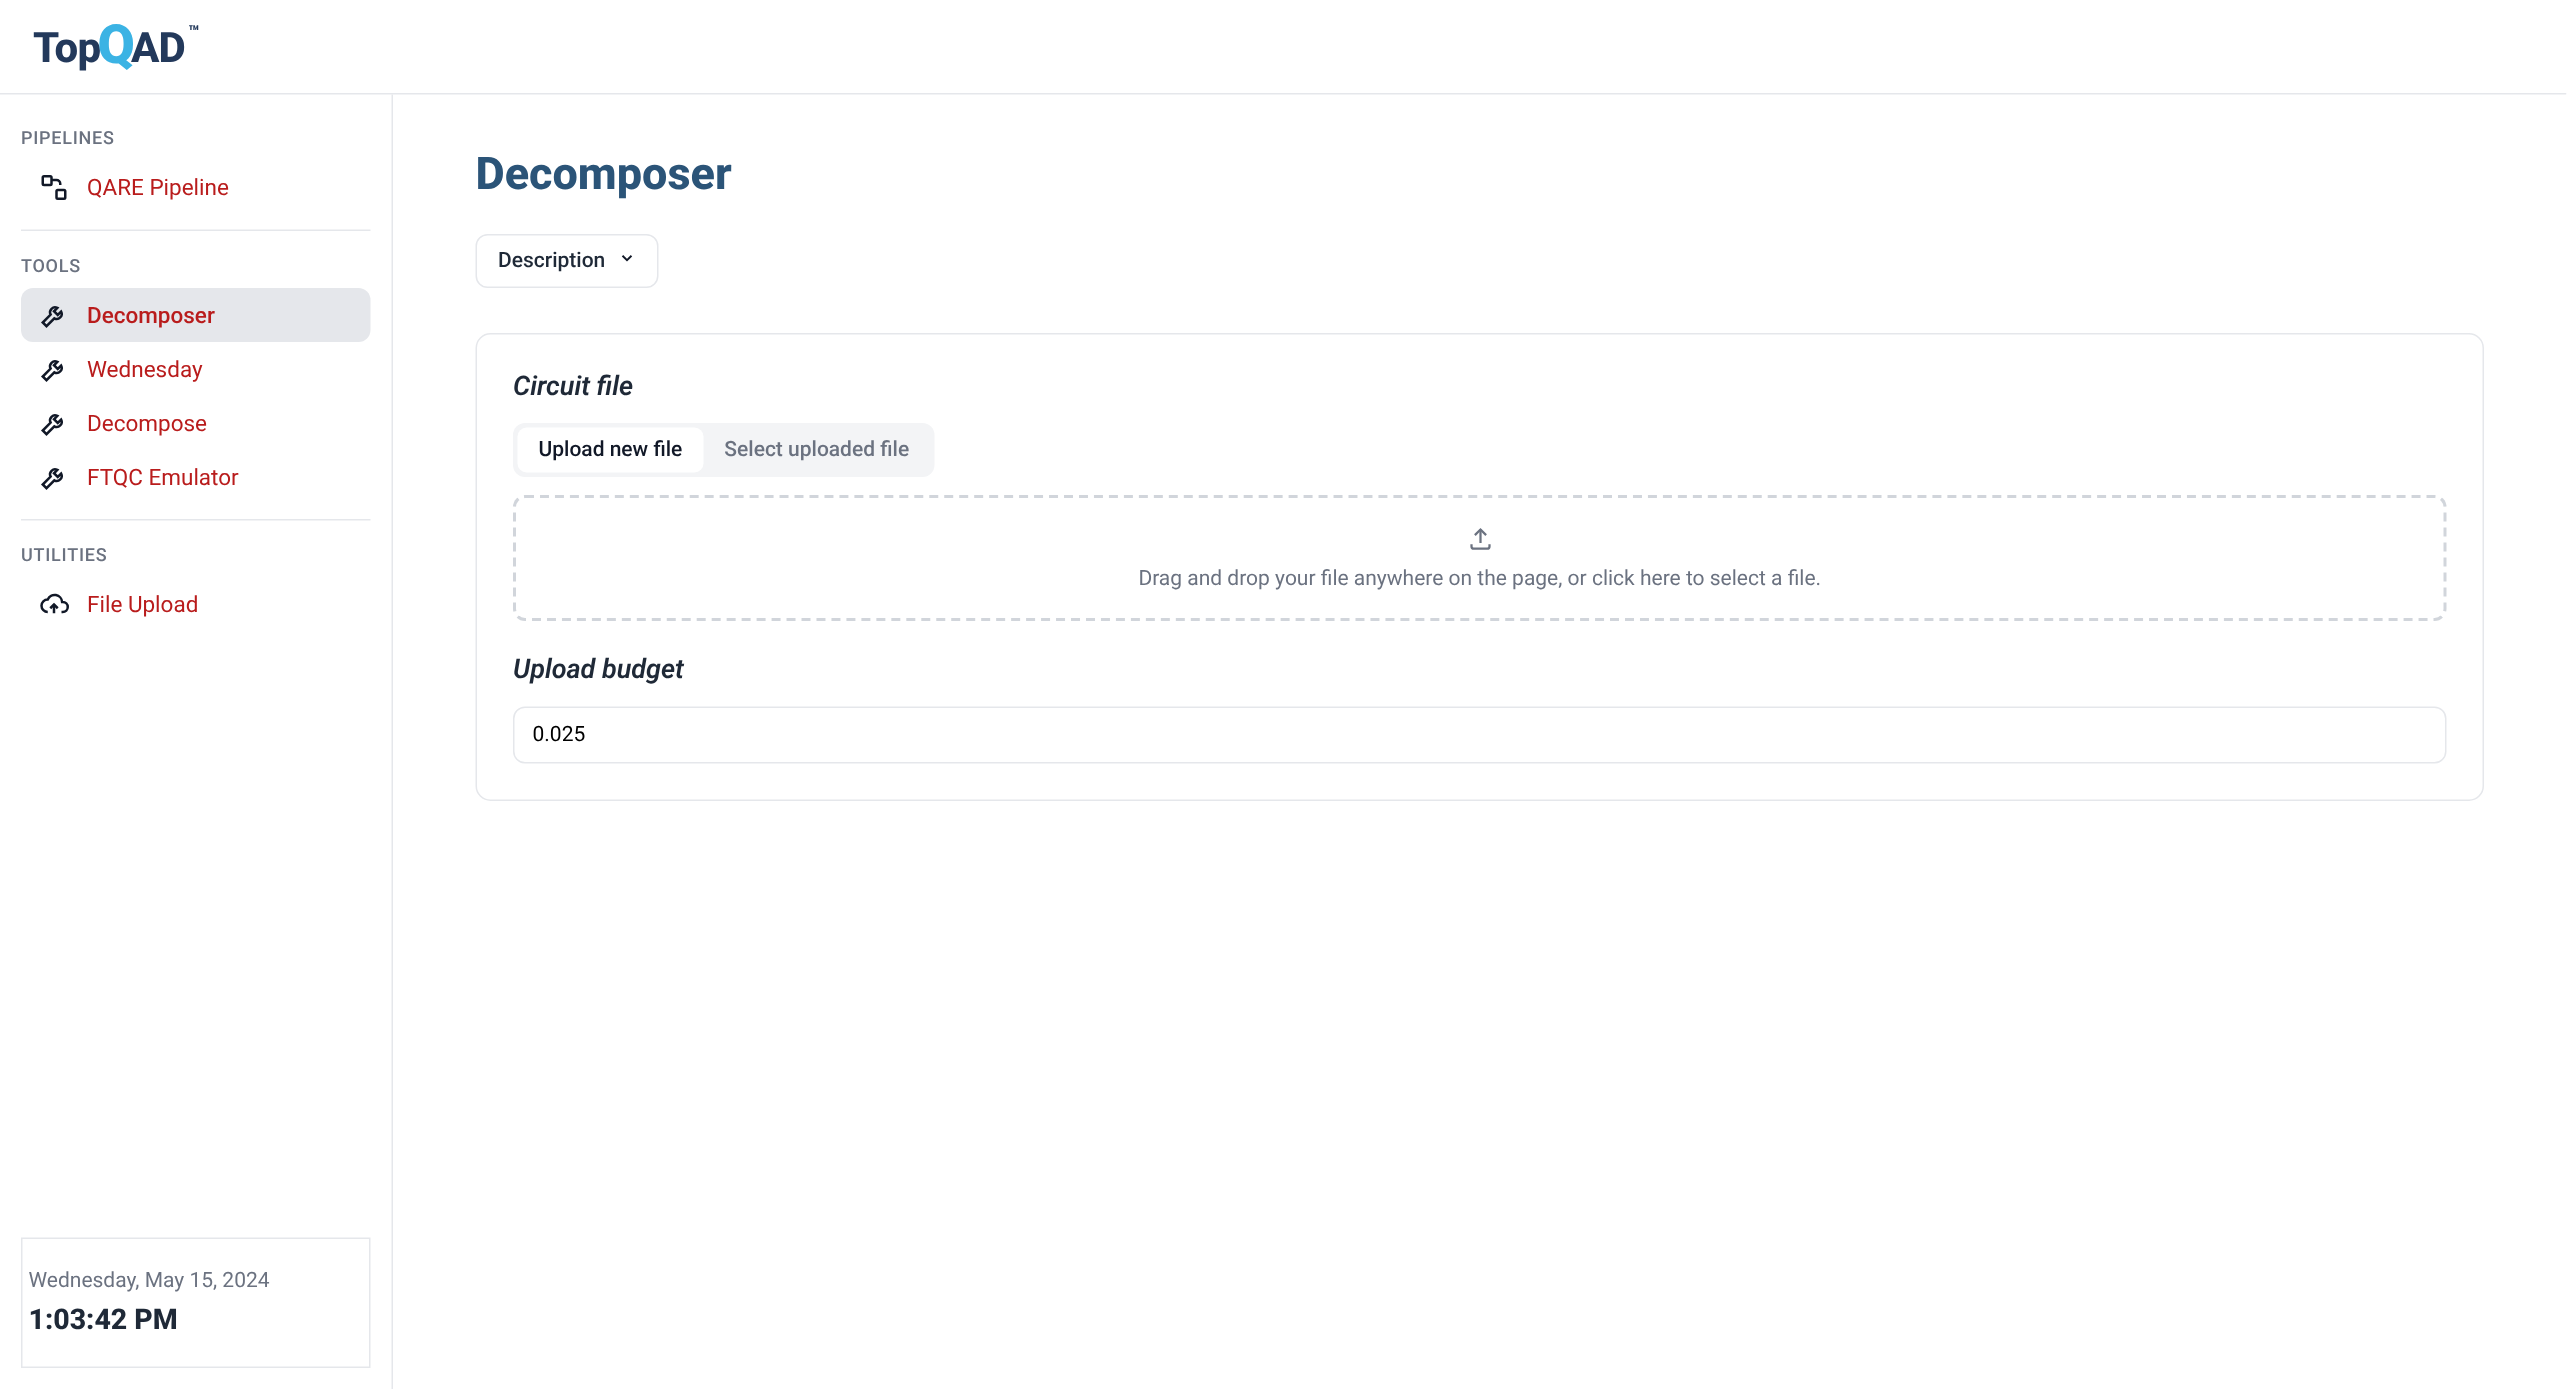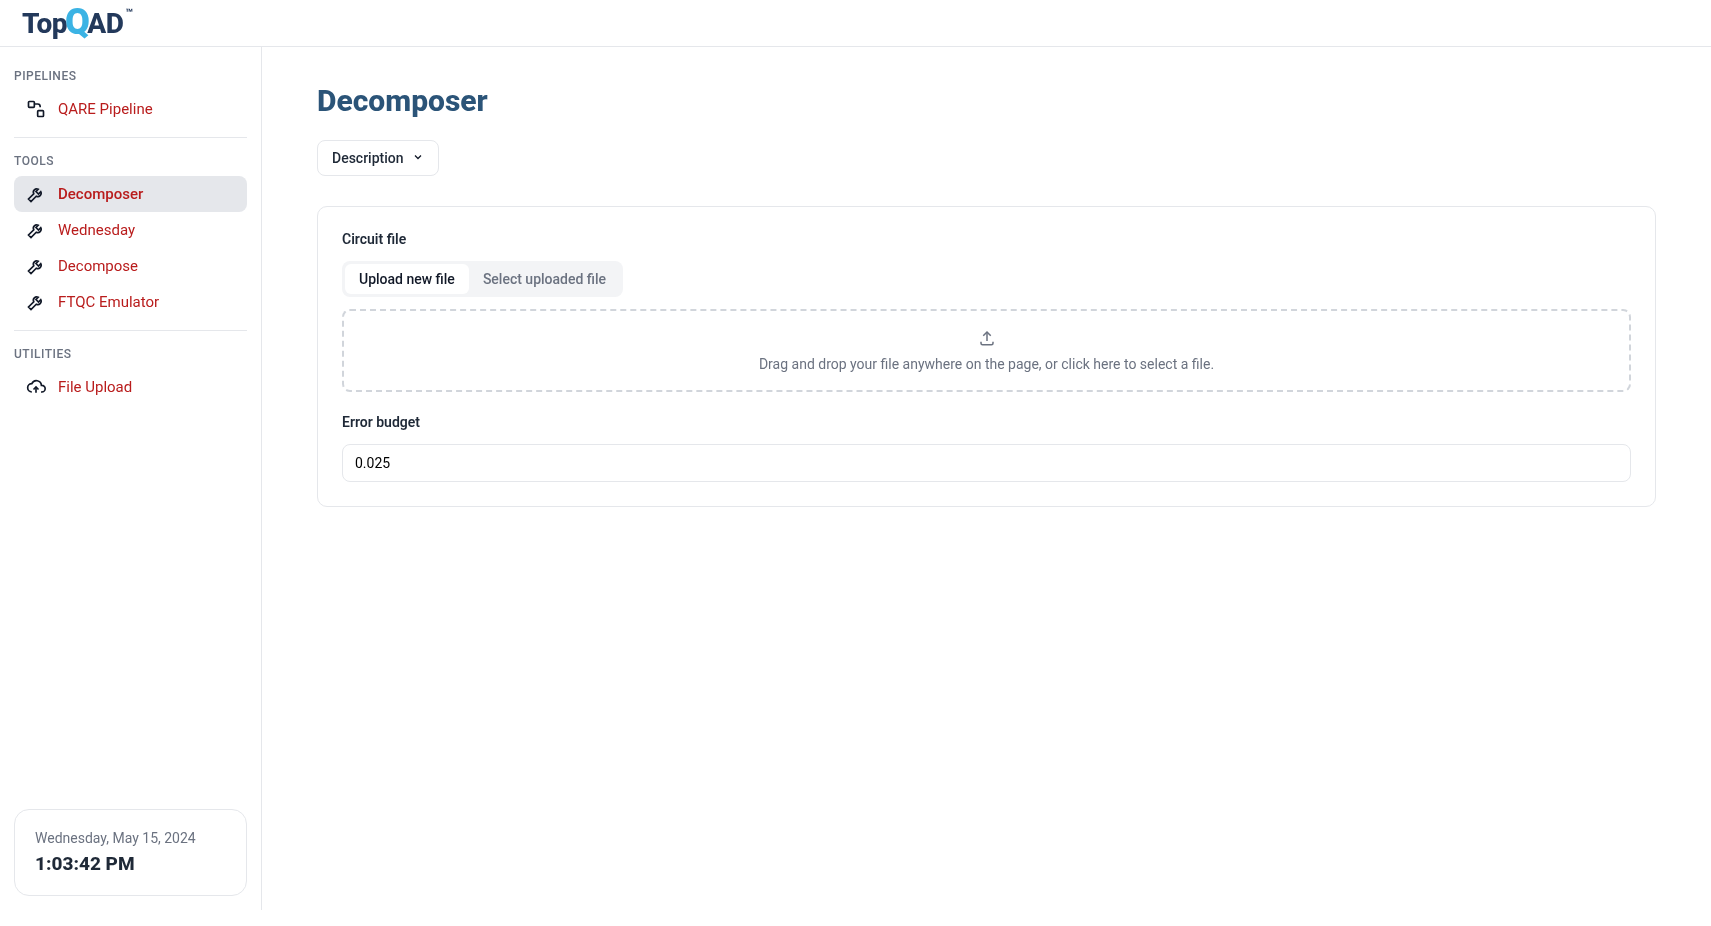--- a/index.html
+++ b/index.html
@@ -1,19 +1,19 @@
 <!DOCTYPE html>
 <html><head>
   <meta charset="utf-8">
   <style>
     * { box-sizing: border-box; margin: 0; padding: 0; }
     body { font-family: -apple-system, BlinkMacSystemFont, 'Segoe UI', Roboto, Helvetica, Arial, sans-serif; color: #1f2937; background: #fff; }
     
     .header {
-      height: 47px;
+      height: 63px;
       border-bottom: 1px solid #e5e7eb;
       display: flex;
       align-items: center;
       padding: 0 22px;
     }
     .logo {
       font-size: 28px;
       font-weight: 800;
       color: #23395b;
       display: flex;
@@ -58,22 +58,22 @@
       font-size: 15px;
       color: #b91c1c;
       cursor: pointer;
     }
     .nav-item.active { background: #e5e7eb; font-weight: 500; }
     .nav-icon { width: 20px; height: 20px; flex-shrink: 0; display: flex; align-items: center; justify-content: center; }
 
     .sidebar-spacer { flex: 1; }
     .datetime-card {
       border: 1px solid #e5e7eb;
-      border-radius: 15px;
-      padding: 20px 20px;
+      border-radius: 0;
+      padding: 20px 4px;
       margin-top: 10px;
     }
     .datetime-date { color: #6b7280; font-size: 14px; margin-bottom: 6px; }
     .datetime-time { font-weight: 800; font-size: 19px; }
 
     .main {
       flex: 1;
       padding: 36px 55px;
       overflow: auto;
     }
@@ -95,21 +95,21 @@
       cursor: pointer;
       margin-bottom: 30px;
     }
     .chevron { width: 12px; height: 12px; }
 
     .card {
       border: 1px solid #e5e7eb;
       border-radius: 10px;
       padding: 24px;
     }
-    .field-label { font-weight: 600; font-size: 14px; margin-bottom: 14px; }
+    .field-label { font-weight: 600; font-size: 18px; margin-bottom: 14px; font-style: italic; }
     .tab-group {
       display: inline-flex;
       background: #f3f4f6;
       border-radius: 8px;
       padding: 3px;
       margin-bottom: 12px;
     }
     .tab {
       padding: 7px 14px;
       border-radius: 6px;
@@ -269,18 +269,18 @@
         <div>
           <svg viewBox="0 0 24 24" width="18" height="18" fill="none" stroke="#6b7280" stroke-width="2">
               <path d="M4 17v2a2 2 0 002 2h12a2 2 0 002-2v-2"></path>
               <path d="M7 9l5-5 5 5"></path>
               <path d="M12 4v12"></path>
             </svg>
         </div>
         <div>Drag and drop your file anywhere on the page, or click here to select a file.</div>
       </div>
 
-      <div class="field-label">Error budget</div>
+      <div class="field-label">Upload budget</div>
       <input class="text-input" type="text" value="0.025" style="">
 
     </div>
   </main>
 </div>
 
 </body></html>

